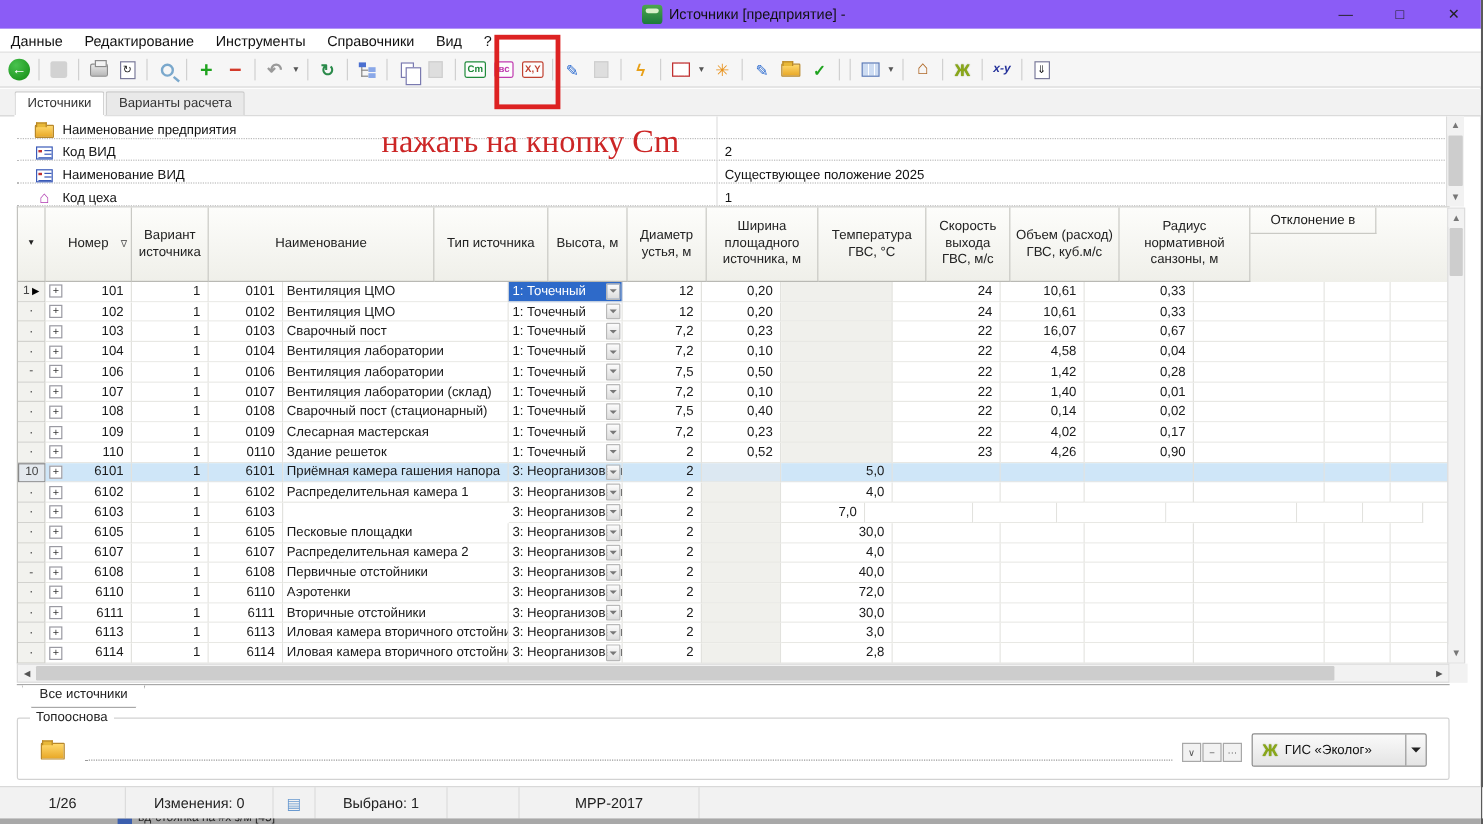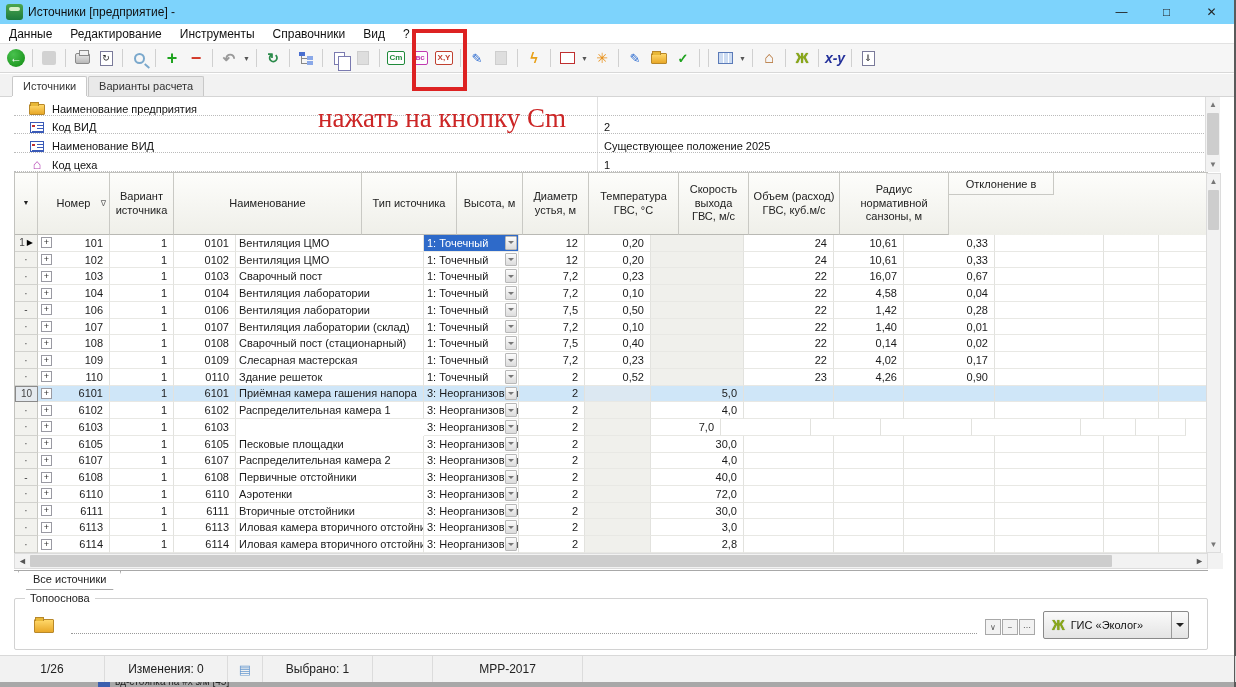--- a/index.html
+++ b/index.html
@@ -2,22 +2,22 @@
 <html><head>
 <meta charset="utf-8">
 <style>
   * { margin:0; padding:0; box-sizing:border-box; }
   html,body { width:1236px; height:687px; overflow:hidden; background:#fff;
               font-family:"Liberation Sans", sans-serif; font-size:11px; color:#1a1a1a; }
   .window { position:relative; width:1236px; height:687px; background:#fff;
             border-right:2px solid #5a5a5a; }
 
   
-  .titlebar { position:absolute; left:0; top:0; width:100%; height:24px; background:#7dd3fc;
-              display:flex; align-items:center; }
+  .titlebar { position:absolute; left:0; top:0; width:100%; height:24px; background:#8b5cf6;
+              display:flex; align-items:center;justify-content:center; }
   .appico { width:17px; height:16px; margin:0 5px 0 6px; background:linear-gradient(#4da64d,#1c7a3c);
             border-radius:3px; position:relative; }
   .appico::after{ content:""; position:absolute; left:3px; top:3px; right:3px; height:4px;
                   background:#d8f0c8; border-radius:2px;}
   .title-left { font-size:12px; color:#111; }
   .title-center { position:absolute; left:310px; top:4px; font-size:12px; color:#111; }
   .wincontrols { position:absolute; right:0; top:0; height:24px; display:flex; }
   .wbtn { width:45px; height:24px; display:flex; align-items:center; justify-content:center;
           font-size:12px; color:#222; }
 
@@ -68,21 +68,21 @@
   .ic-textbtn { border:1px solid currentColor; border-radius:2px; background:#fdfdfd;
                 font-size:8px; font-weight:bold; padding:2px 2px; line-height:1; }
   .ic-flash { color:#e8a018; font-size:14px; font-weight:bold; }
   .ic-star { color:#e89018; font-size:14px; }
   .ic-grid-red { width:15px; height:12px; border:1px solid #c03030;
        background:linear-gradient(#fff,#fff), repeating-linear-gradient(90deg,#e89090 0 4px,#fff 4px 5px); }
   .ic-grid-blue { width:15px; height:12px; border:1px solid #5a7ab8;
        background:repeating-linear-gradient(90deg,#cddcf2 0 4px,#fff 4px 5px); }
   .ic-home { color:#b06a2a; font-size:16px; font-weight:bold; }
   .ic-bug { color:#8aa818; font-size:14px; font-weight:bold; text-shadow:0 0 1px #5a7a10; }
-  .ic-xy { color:#23309a; font-size:14px; font-weight:bold; font-style:italic; }
+  .ic-xy { color:#23309a; font-size:10px; font-weight:bold; font-style:italic; }
   .ic-folder { width:16px; height:11px; background:linear-gradient(#ffd86a,#e8a828); border:1px solid #b8882a;
                border-radius:1px; position:relative; }
   .ic-folder::before { content:""; position:absolute; left:0; top:-3px; width:7px; height:3px;
                background:#e8b838; border:1px solid #b8882a; border-bottom:none; }
   .ic-check { color:#1fa31f; font-size:13px; font-weight:bold; }
   .ic-pencil { color:#2a6ad0; font-size:13px; }
 
   
   .hl-box { position:absolute; left:412px; top:29px; width:55px; height:62px;
             border:4px solid #dd2222; z-index:30; }
@@ -388,20 +388,23 @@
     <div class="ghead" id="ghead">
         <div class="th" style="width: 23px; flex: 0 0 auto; font-size: 7px;">▼</div>
         <div class="th" style="width: 72px; flex: 0 0 auto;">Номер<span class="filter-gly">∇</span></div>
         <div class="th" style="width: 64px; flex: 0 0 auto;">Вариант
 источника</div>
         <div class="th" style="width: 188px; flex: 0 0 auto;">Наименование</div>
         <div class="th" style="width: 95px; flex: 0 0 auto;">Тип источника</div>
         <div class="th" style="width: 66px; flex: 0 0 auto;">Высота, м</div>
         <div class="th" style="width: 66px; flex: 0 0 auto;">Диаметр
 устья, м</div>
+        <div class="th" style="width: 93px; flex: 0 0 auto;">Ширина
+площадного
+источника, м</div>
         <div class="th" style="width: 90px; flex: 0 0 auto;">Температура
 ГВС, °С</div>
         <div class="th" style="width: 70px; flex: 0 0 auto;">Скорость
 выхода
 ГВС, м/с</div>
         <div class="th" style="width: 91px; flex: 0 0 auto;">Объем (расход)
 ГВС, куб.м/с</div>
         <div class="th" style="width: 109px; flex: 0 0 auto;">Радиус
 нормативной
 санзоны, м</div>

